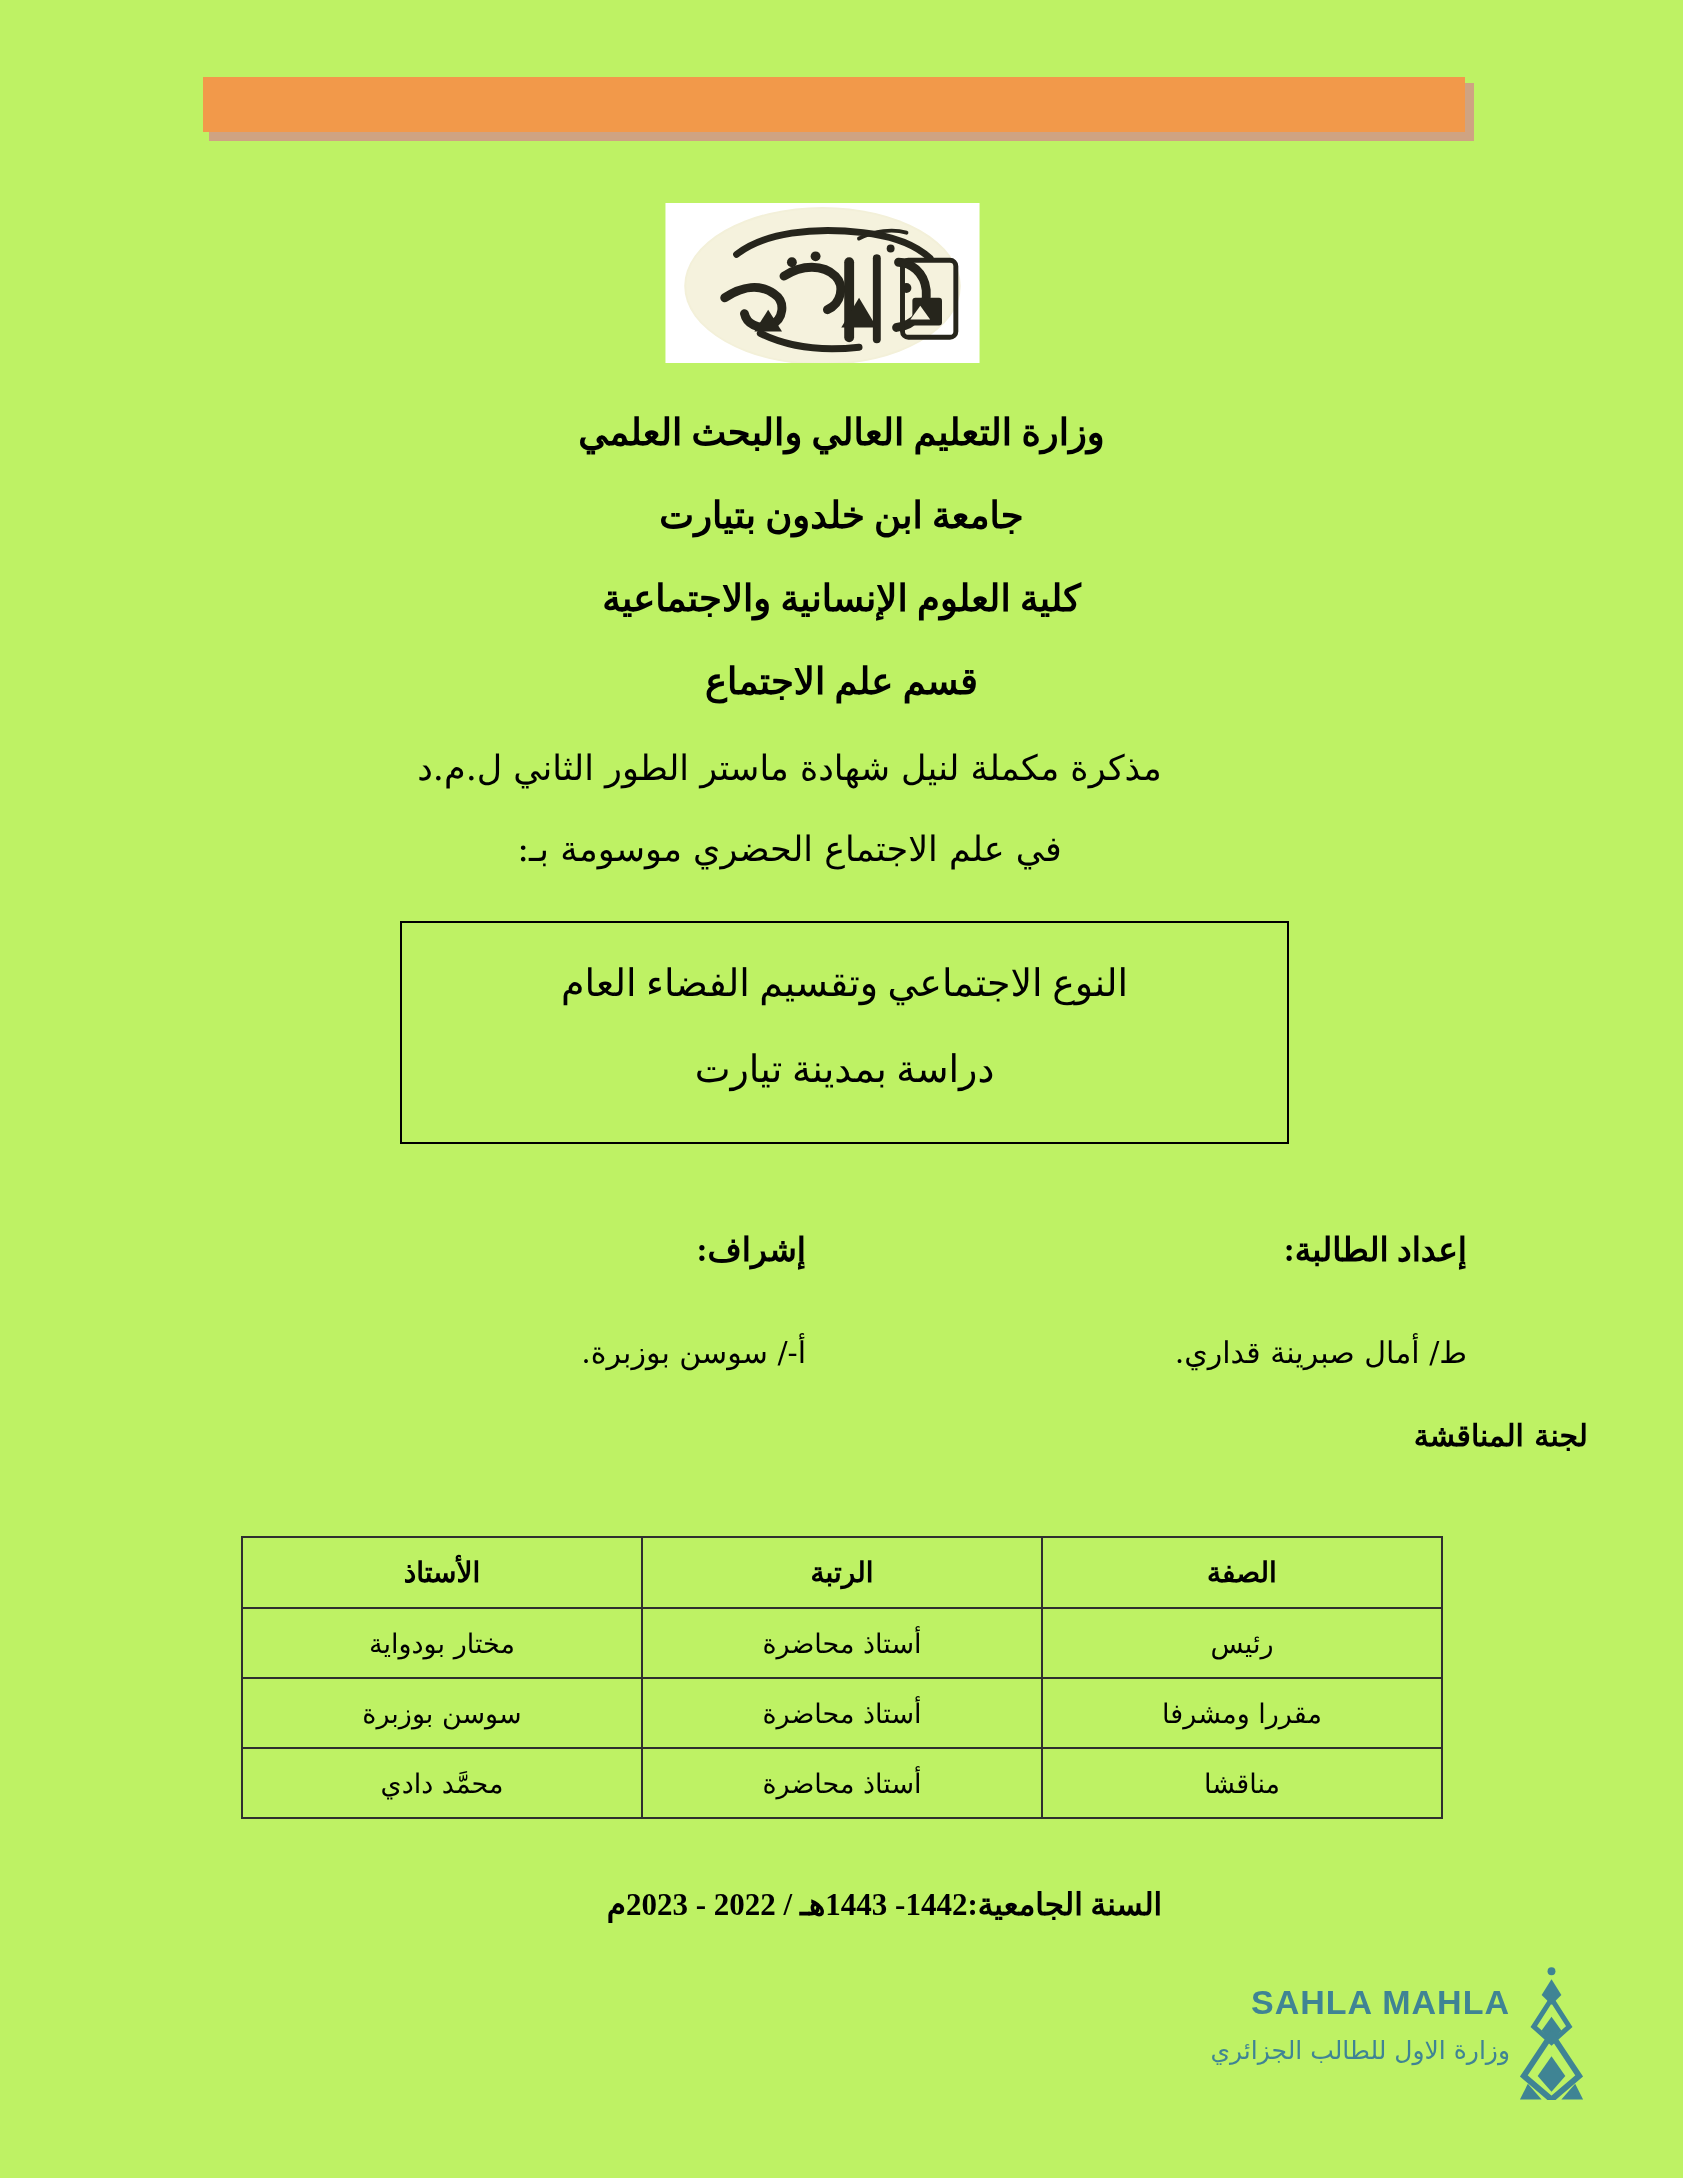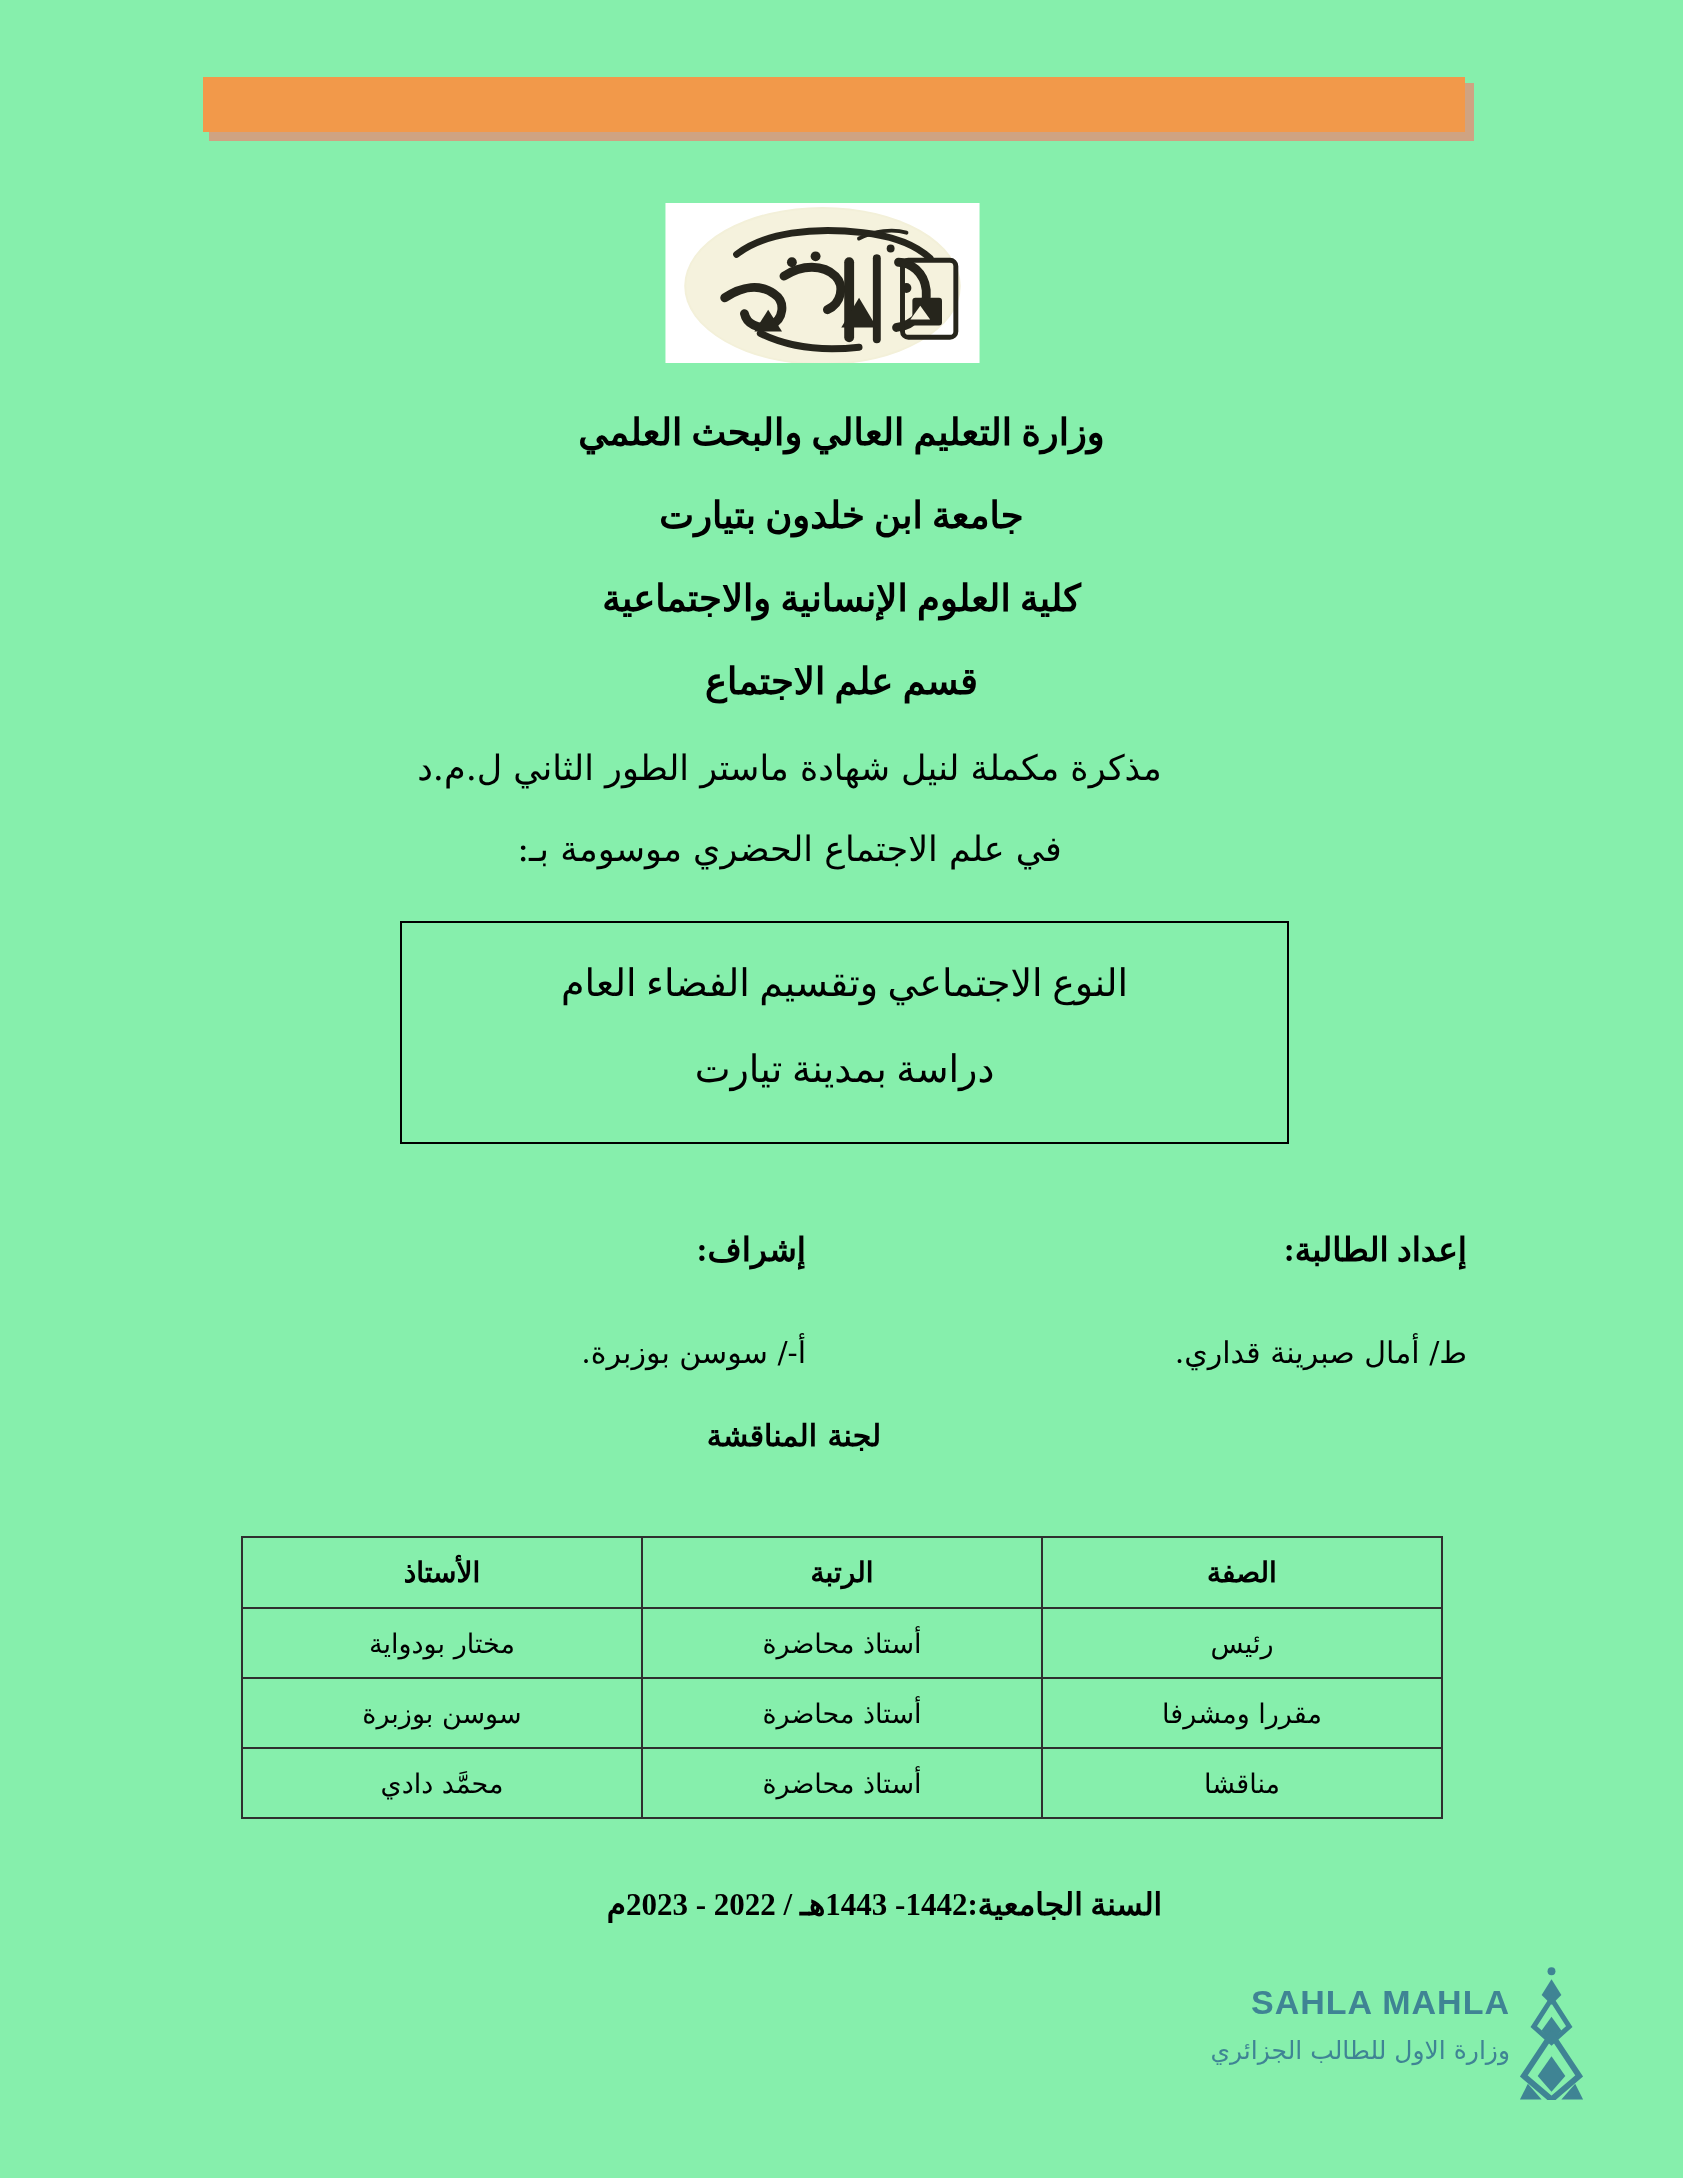--- a/index.html
+++ b/index.html
@@ -14,21 +14,21 @@
     position: relative;
     font-family: "Liberation Serif", "DejaVu Serif", serif;
     color: #000000;
     overflow: hidden;
   }
 
   .page {
     position: relative;
     width: 1683px;
     height: 2178px;
-    background: #86efac;
+    background: #bef264;
   }
 
   
   .banner-wrap {
     position: absolute;
     left: 203px;
     top: 77px;
     width: 1272px;
     height: 67px;
   }
@@ -154,21 +154,20 @@
   .credits .col.student .name { padding-right: 28px; }
   .credits .col.supervisor .label { padding-left: 139px; }
   .credits .col.supervisor .name { padding-left: 40px; }
 
   
   .committee-heading {
     position: absolute;
     left: 0;
     top: 1418px;
     width: 1588px;
-    text-align: center;
     font-family: "DejaVu Serif", "Liberation Serif", serif;
     font-size: 30px;
     font-weight: bold;
   }
 
   
   .committee-table {
     position: absolute;
     left: 241px;
     top: 1536px;

